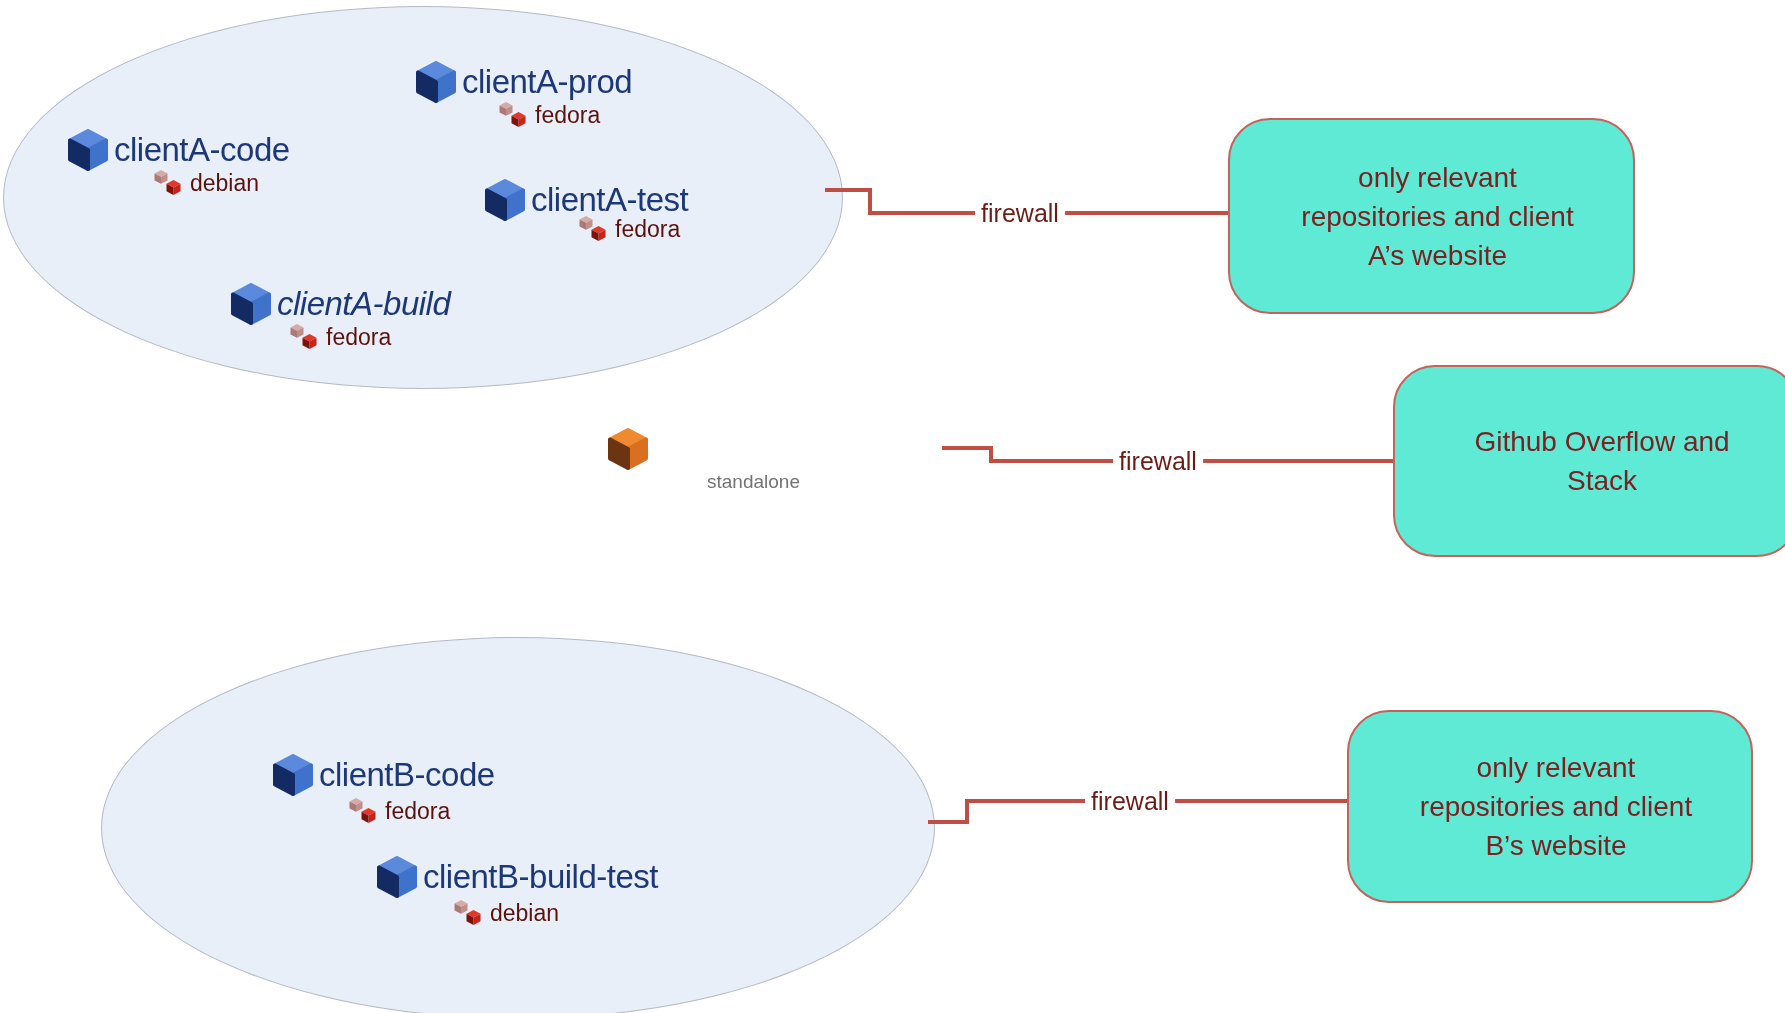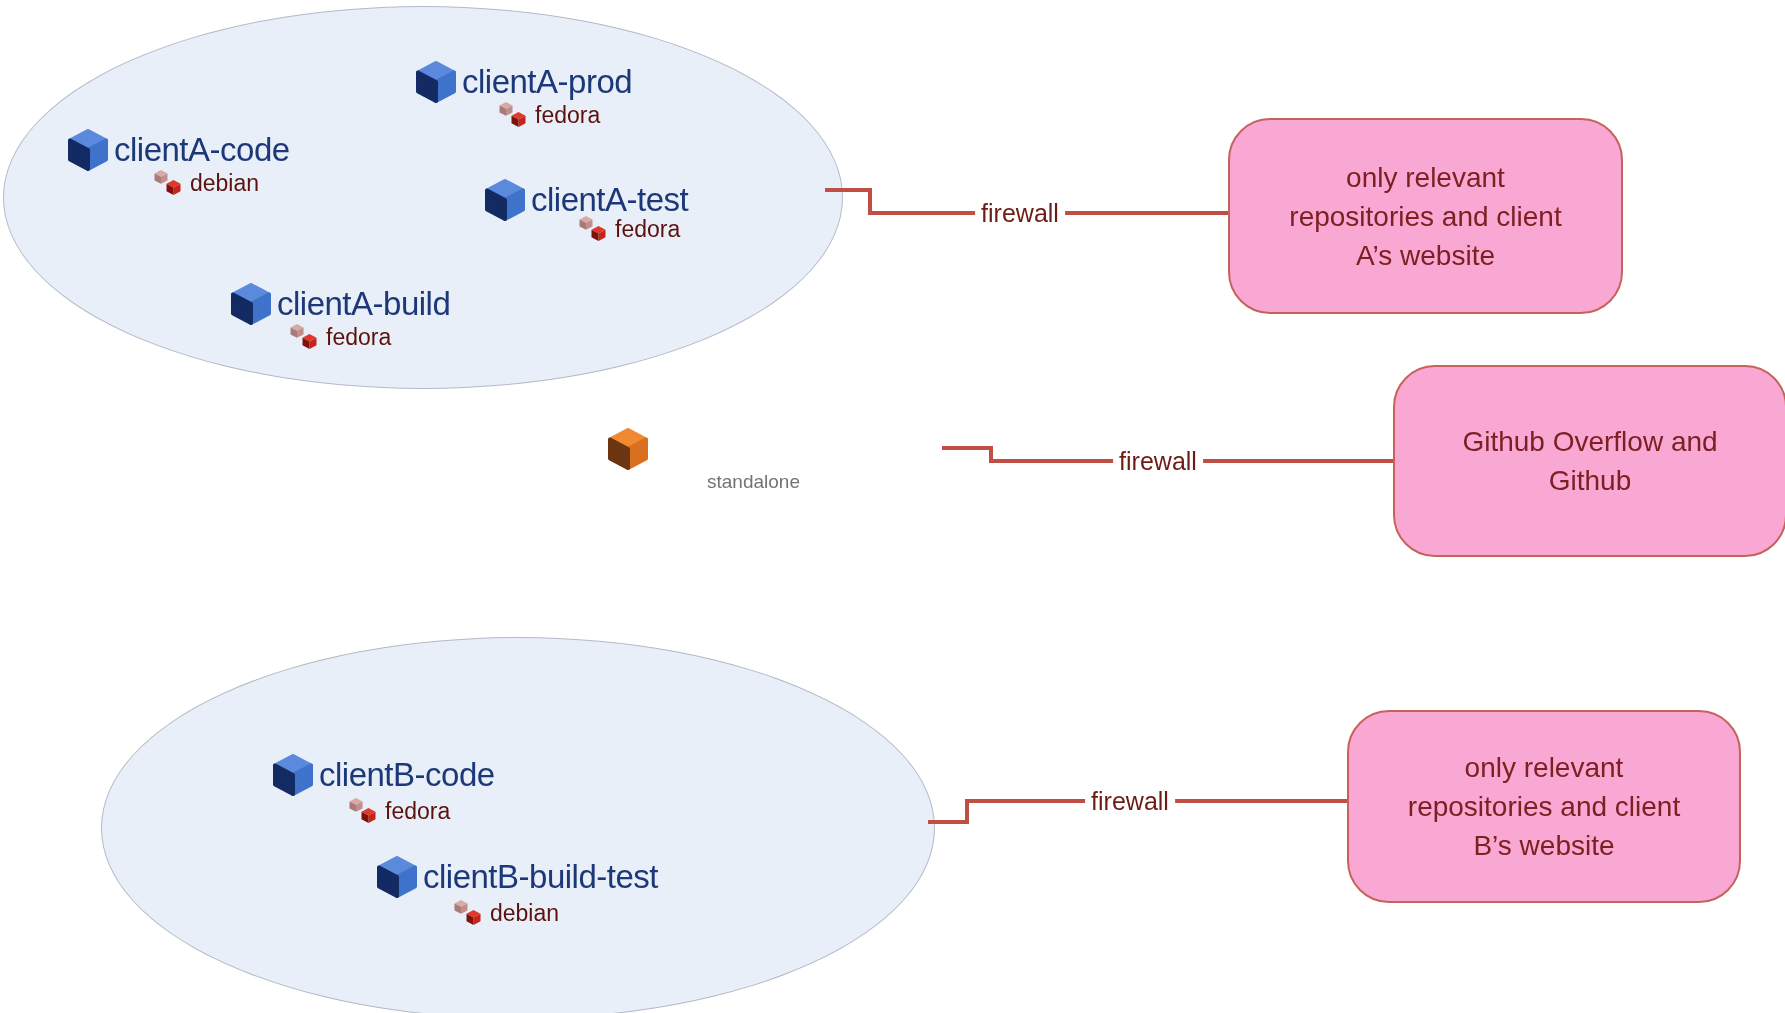--- a/index.html
+++ b/index.html
@@ -10,23 +10,23 @@
   .zone-b{left:101px;top:637px;width:832px;height:380px;}
   .seg{position:absolute;background:#bf4e45;}
   .node{position:absolute;display:flex;align-items:center;}
   .node .nlabel{font-size:33px;letter-spacing:-0.5px;color:#1d3878;margin-left:3px;white-space:nowrap;}
   .node-standalone .nlabel{color:#8a4411;font-size:34px;}
   .chip{position:absolute;display:flex;align-items:center;}
   .chip .clabel{font-size:23px;color:#5c120c;margin-left:6px;white-space:nowrap;}
   .oslabel{position:absolute;font-size:19px;color:#737373;white-space:nowrap;}
   .fw{position:absolute;transform:translate(-50%,-50%);background:#ffffff;padding:0 6px;
       font-size:25px;color:#6d1b15;white-space:nowrap;z-index:5;}
-  .pbox{position:absolute;border-radius:42px;background:#f9a8d4;border:2.5px solid #c6625c;
+  .pbox{position:absolute;border-radius:42px;background:#5eead4;border:2.5px solid #c6625c;
         display:flex;flex-direction:column;align-items:center;justify-content:center;
-        color:#7c2022;font-size:28px;line-height:39px;z-index:4;}
+        color:#7c2022;font-size:28px;line-height:39px;z-index:4;padding-left:12px;}
   .cube{display:inline-block;line-height:0;}
 </style>
 </head>
 <body>
 
 <div class="canvas">
 
   <div class="zone zone-a"></div>
   <div class="zone zone-b"></div>
 
@@ -104,21 +104,21 @@
         <polygon points="9,2 15.5,5.4 9,8.8 2.5,5.4" fill="#d8aaa7"></polygon>
         <polygon points="15.5,5.4 15.5,12.4 9,15.8 9,8.8" fill="#c28e8b"></polygon>
         <polygon points="2.5,5.4 9,8.8 9,15.8 2.5,12.4" fill="#aa7a77"></polygon>
         <polygon points="21.5,12 28.5,15.7 21.5,19.4 14.5,15.7" fill="#e0392a"></polygon>
         <polygon points="28.5,15.7 28.5,23.3 21.5,27 21.5,19.4" fill="#c6241a"></polygon>
         <polygon points="14.5,15.7 21.5,19.4 21.5,27 14.5,23.3" fill="#7c120b"></polygon>
       </svg></span>
     <span class="clabel">fedora</span>
   </div>
 
-  <div class="node" style="left:228px;top:281px;">
+  <div class="node" style="left:228px;top:281px;font-style:italic;">
     <span class="cube">
       <svg width="46" height="46" viewBox="0 0 46 46">
         <polygon points="23,4 41,13.5 23,23 5,13.5" fill="#5b89dc" stroke="#5b89dc" stroke-width="4" stroke-linejoin="round"></polygon>
         <polygon points="41,13.5 41,32.5 23,42 23,23" fill="#3f73cb" stroke="#3f73cb" stroke-width="4" stroke-linejoin="round"></polygon>
         <polygon points="5,13.5 23,23 23,42 5,32.5" fill="#142a63" stroke="#142a63" stroke-width="4" stroke-linejoin="round"></polygon>
       </svg></span>
     <span class="nlabel">clientA-build</span>
   </div>
   <div class="chip" style="left:288px;top:322px;">
     <span class="cube">
@@ -188,21 +188,21 @@
   </div>
 
   <div class="pbox" style="left:1228px;top:118px;width:391px;height:192px;">
     <div>only relevant</div>
     <div>repositories and client</div>
     <div>A’s website</div>
   </div>
 
   <div class="pbox" style="left:1393px;top:365px;width:390px;height:188px;">
     <div>Github Overflow and</div>
-    <div>Github</div>
+    <div>Stack</div>
   </div>
 
   <div class="pbox" style="left:1347px;top:710px;width:390px;height:189px;">
     <div>only relevant</div>
     <div>repositories and client</div>
     <div>B’s website</div>
   </div>
 
 </div>
 

